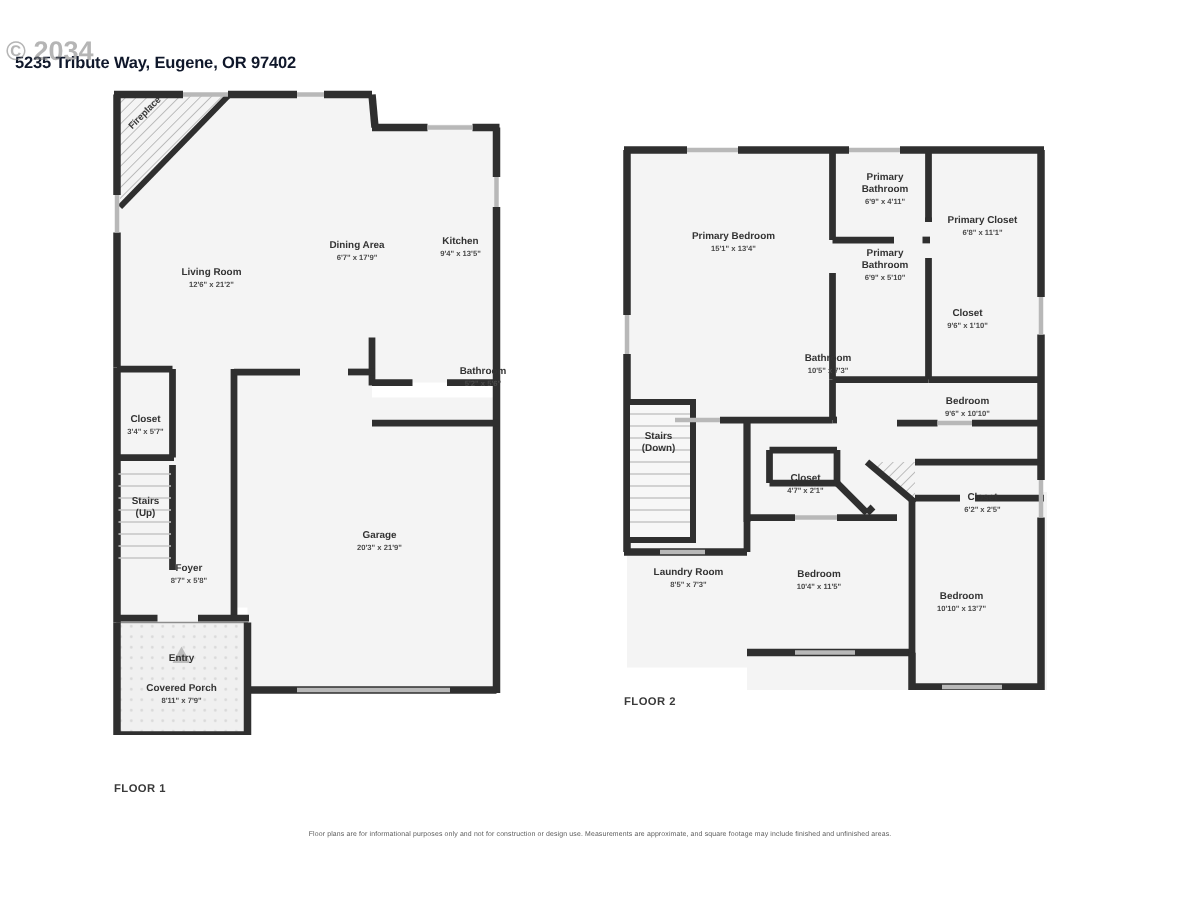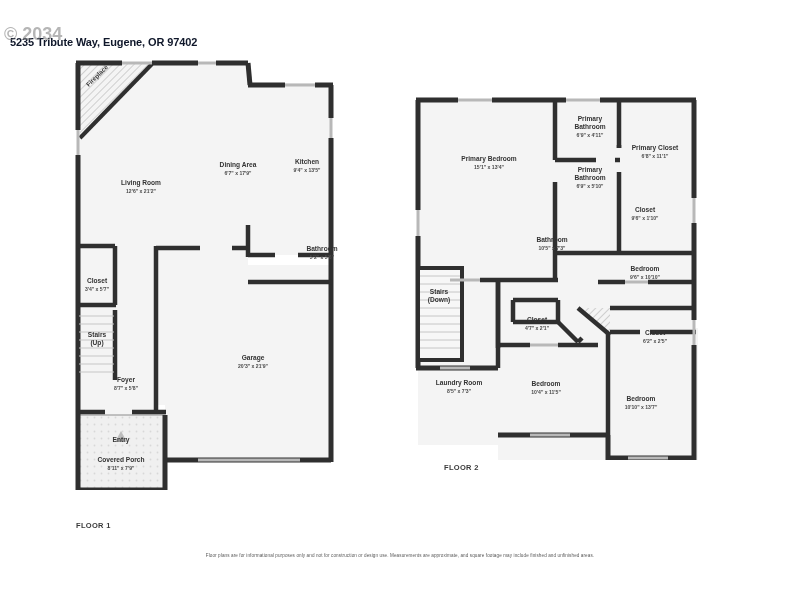--- a/index.html
+++ b/index.html
@@ -352,21 +352,21 @@
         <line x1="40" y1="190" x2="70" y2="190"></line>
         <line x1="30" y1="278" x2="60" y2="278"></line>
         <line x1="120" y1="345" x2="160" y2="345"></line>
         <line x1="218" y1="368" x2="258" y2="368"></line>
         <line x1="120" y1="255" x2="148" y2="255"></line>
         <line x1="215" y1="192" x2="238" y2="192"></line>
       </g>
     </svg>
   </div>
 
-  <div class="floor-label" style="left:416px; top:463px;margin-left:28px;">FLOOR 2</div>
+  <div class="floor-label" style="left:416px; top:463px;">FLOOR 2</div>
 
   <div class="room" style="left:489px; top:162px;">
     <span class="rname">Primary Bedroom</span>
     <span class="rdim">15'1" x 13'4"</span>
   </div>
   <div class="room two" style="left:590px; top:126px;">
     <span class="rname">Primary
 Bathroom</span>
     <span class="rdim">6'9" x 4'11"</span>
   </div>

